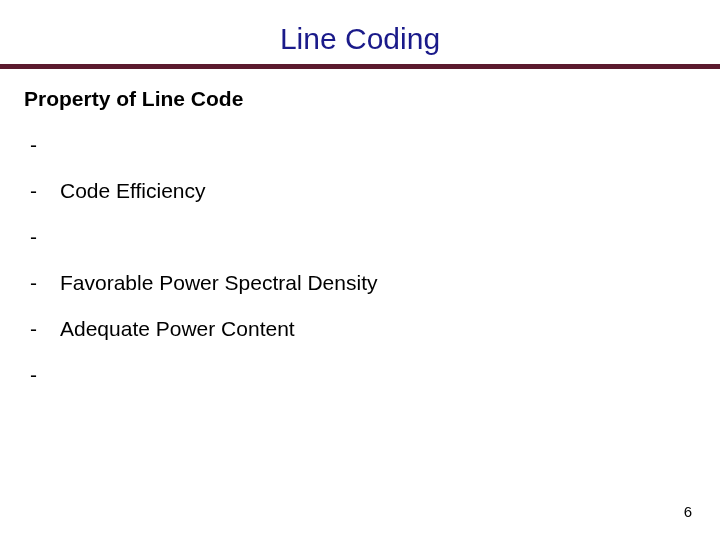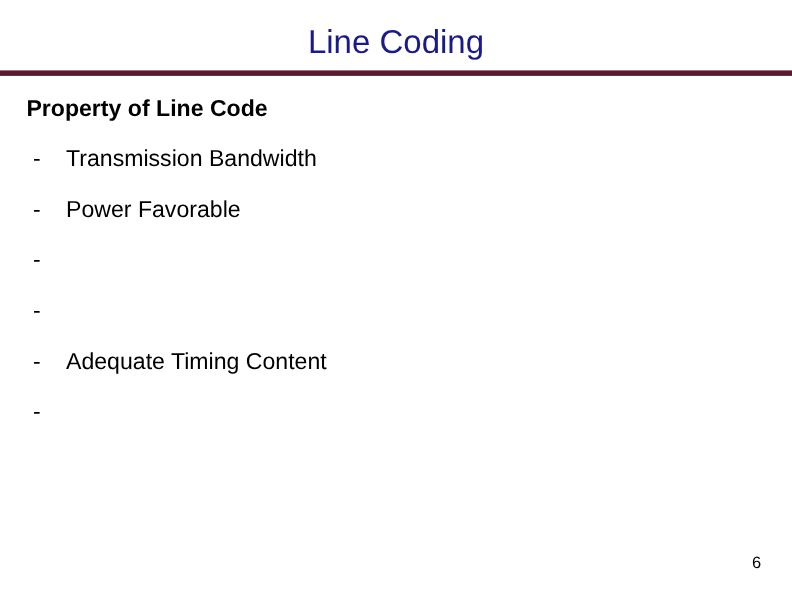--- a/index.html
+++ b/index.html
@@ -18,35 +18,35 @@
 <body>
 
 <div class="slide">
   <div class="title">Line Coding</div>
   <div class="rule"></div>
   <div class="content">
     <div class="subtitle">Property of Line Code</div>
     <ul class="items">
       <li>
         <span class="dash">-</span>
-        <span>Transmission Bandwidth</span>
       </li>
       <li>
         <span class="dash">-</span>
-        <span>Power Favorable</span>
+        <span>Code Efficiency</span>
       </li>
       <li>
         <span class="dash">-</span>
       </li>
       <li>
         <span class="dash">-</span>
+        <span>Favorable Power Spectral Density</span>
       </li>
       <li>
         <span class="dash">-</span>
-        <span>Adequate Timing Content</span>
+        <span>Adequate Power Content</span>
       </li>
       <li>
         <span class="dash">-</span>
       </li>
     </ul>
   </div>
   <div class="page-num">6</div>
 </div>
 
 </body></html>

